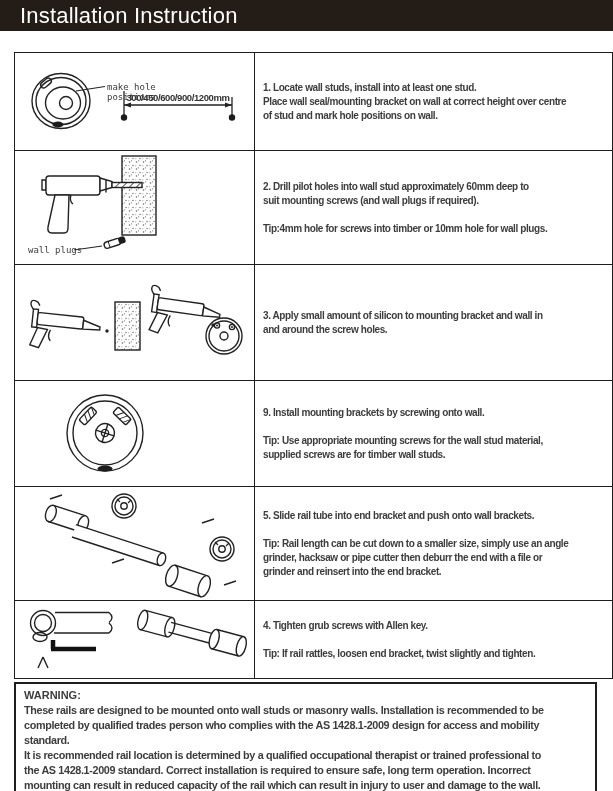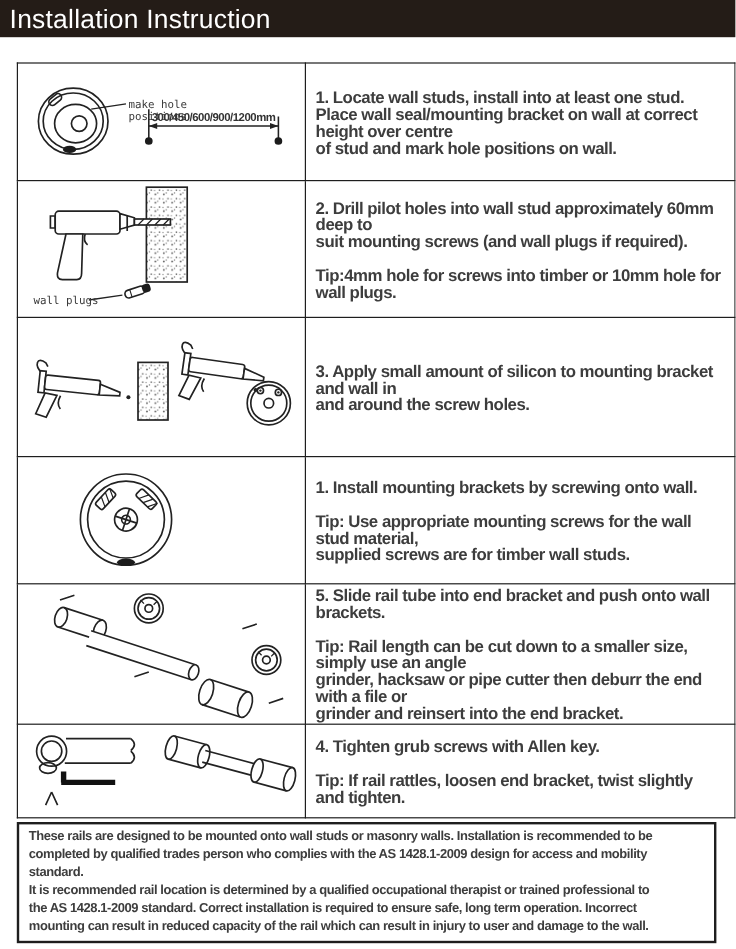--- a/index.html
+++ b/index.html
@@ -2,28 +2,28 @@
 <html><head>
 <meta charset="utf-8">
 <style>
   html,body { margin:0; padding:0; }
   body {
     width:613px; height:791px; background:#ffffff; position:relative;
     font-family:"Liberation Sans", sans-serif;
   }
   .header-bar {
     height:31px; background:#241c17; color:#ffffff;
-    font-size:22px; line-height:31px; padding-left:8px; letter-spacing:.2px;
+    font-size:22px; line-height:31px; padding-left:20px; letter-spacing:.2px;
   }
   table.steps { border-collapse:collapse; margin:21px 0 0 14px; table-layout:fixed;padding-left:20px; }
   table.steps td { border:1.6px solid #1e1e1e; overflow:hidden; }
   td.cell-illus { width:239px; text-align:center; vertical-align:middle; padding:0; }
   td.cell-text {
     width:341px; vertical-align:middle; padding:2px 8px;
-    font-size:14px; font-weight:bold; color:#3d3d3d; line-height:14px;
+    font-size:10px; font-weight:bold; color:#3d3d3d; line-height:14px;
     letter-spacing:-0.4px; white-space:pre-line; text-align:left;
   }
   tr.r1{height:98px} tr.r2{height:114px} tr.r3{height:116px}
   tr.r4{height:106px} tr.r5{height:114px} tr.r6{height:78px}
   .warning-box {
     box-sizing:border-box; width:583px; margin:3px 0 0 14px;
     border:2px solid #1e1e1e; padding:3px 8px 5px; color:#3d3d3d; font-weight:bold;
   }
   .warning-heading { font-size:11px; line-height:16px; }
   .warning-body { font-size:10.8px; line-height:14.9px; letter-spacing:-0.35px; white-space:pre-line; }
@@ -181,21 +181,21 @@
           <g transform="rotate(18 89 50)">
             <circle cx="89" cy="50" r="9.5"></circle>
             <circle cx="89" cy="50" r="3.6"></circle>
             <line x1="89" y1="40.5" x2="89" y2="59.5"></line>
             <line x1="79.5" y1="50" x2="98.5" y2="50"></line>
           </g>
           <ellipse cx="89" cy="85.5" rx="7.5" ry="3" fill="#1c1c1c" stroke="none"></ellipse>
         </g>
       </svg>
     </td>
-    <td class="cell-text">1. Install mounting brackets by screwing onto wall.
+    <td class="cell-text">9. Install mounting brackets by screwing onto wall.
 
 Tip: Use appropriate mounting screws for the wall stud material,
 supplied screws are for timber wall studs.</td>
   </tr>
 
   <tr class="r5">
     <td class="cell-illus">
       <svg width="237" height="110" viewBox="0 0 237 110">
         <g>
           <g transform="rotate(18 52 30)">
@@ -272,19 +272,20 @@
       </svg>
     </td>
     <td class="cell-text">4. Tighten grub screws with Allen key.
 
 Tip: If rail rattles, loosen end bracket, twist slightly and tighten.</td>
   </tr>
 </tbody>
   </table>
 
 <div class="warning-box">
+  <div class="warning-heading">WARNING:</div>
   <div class="warning-body">These rails are designed to be mounted onto wall studs or masonry walls. Installation is recommended to be
 completed by qualified trades person who complies with the AS 1428.1-2009 design for access and mobility
 standard.
 It is recommended rail location is determined by a qualified occupational therapist or trained professional to
 the AS 1428.1-2009 standard. Correct installation is required to ensure safe, long term operation. Incorrect
 mounting can result in reduced capacity of the rail which can result in injury to user and damage to the wall.</div>
 </div>
 
 </body></html>

